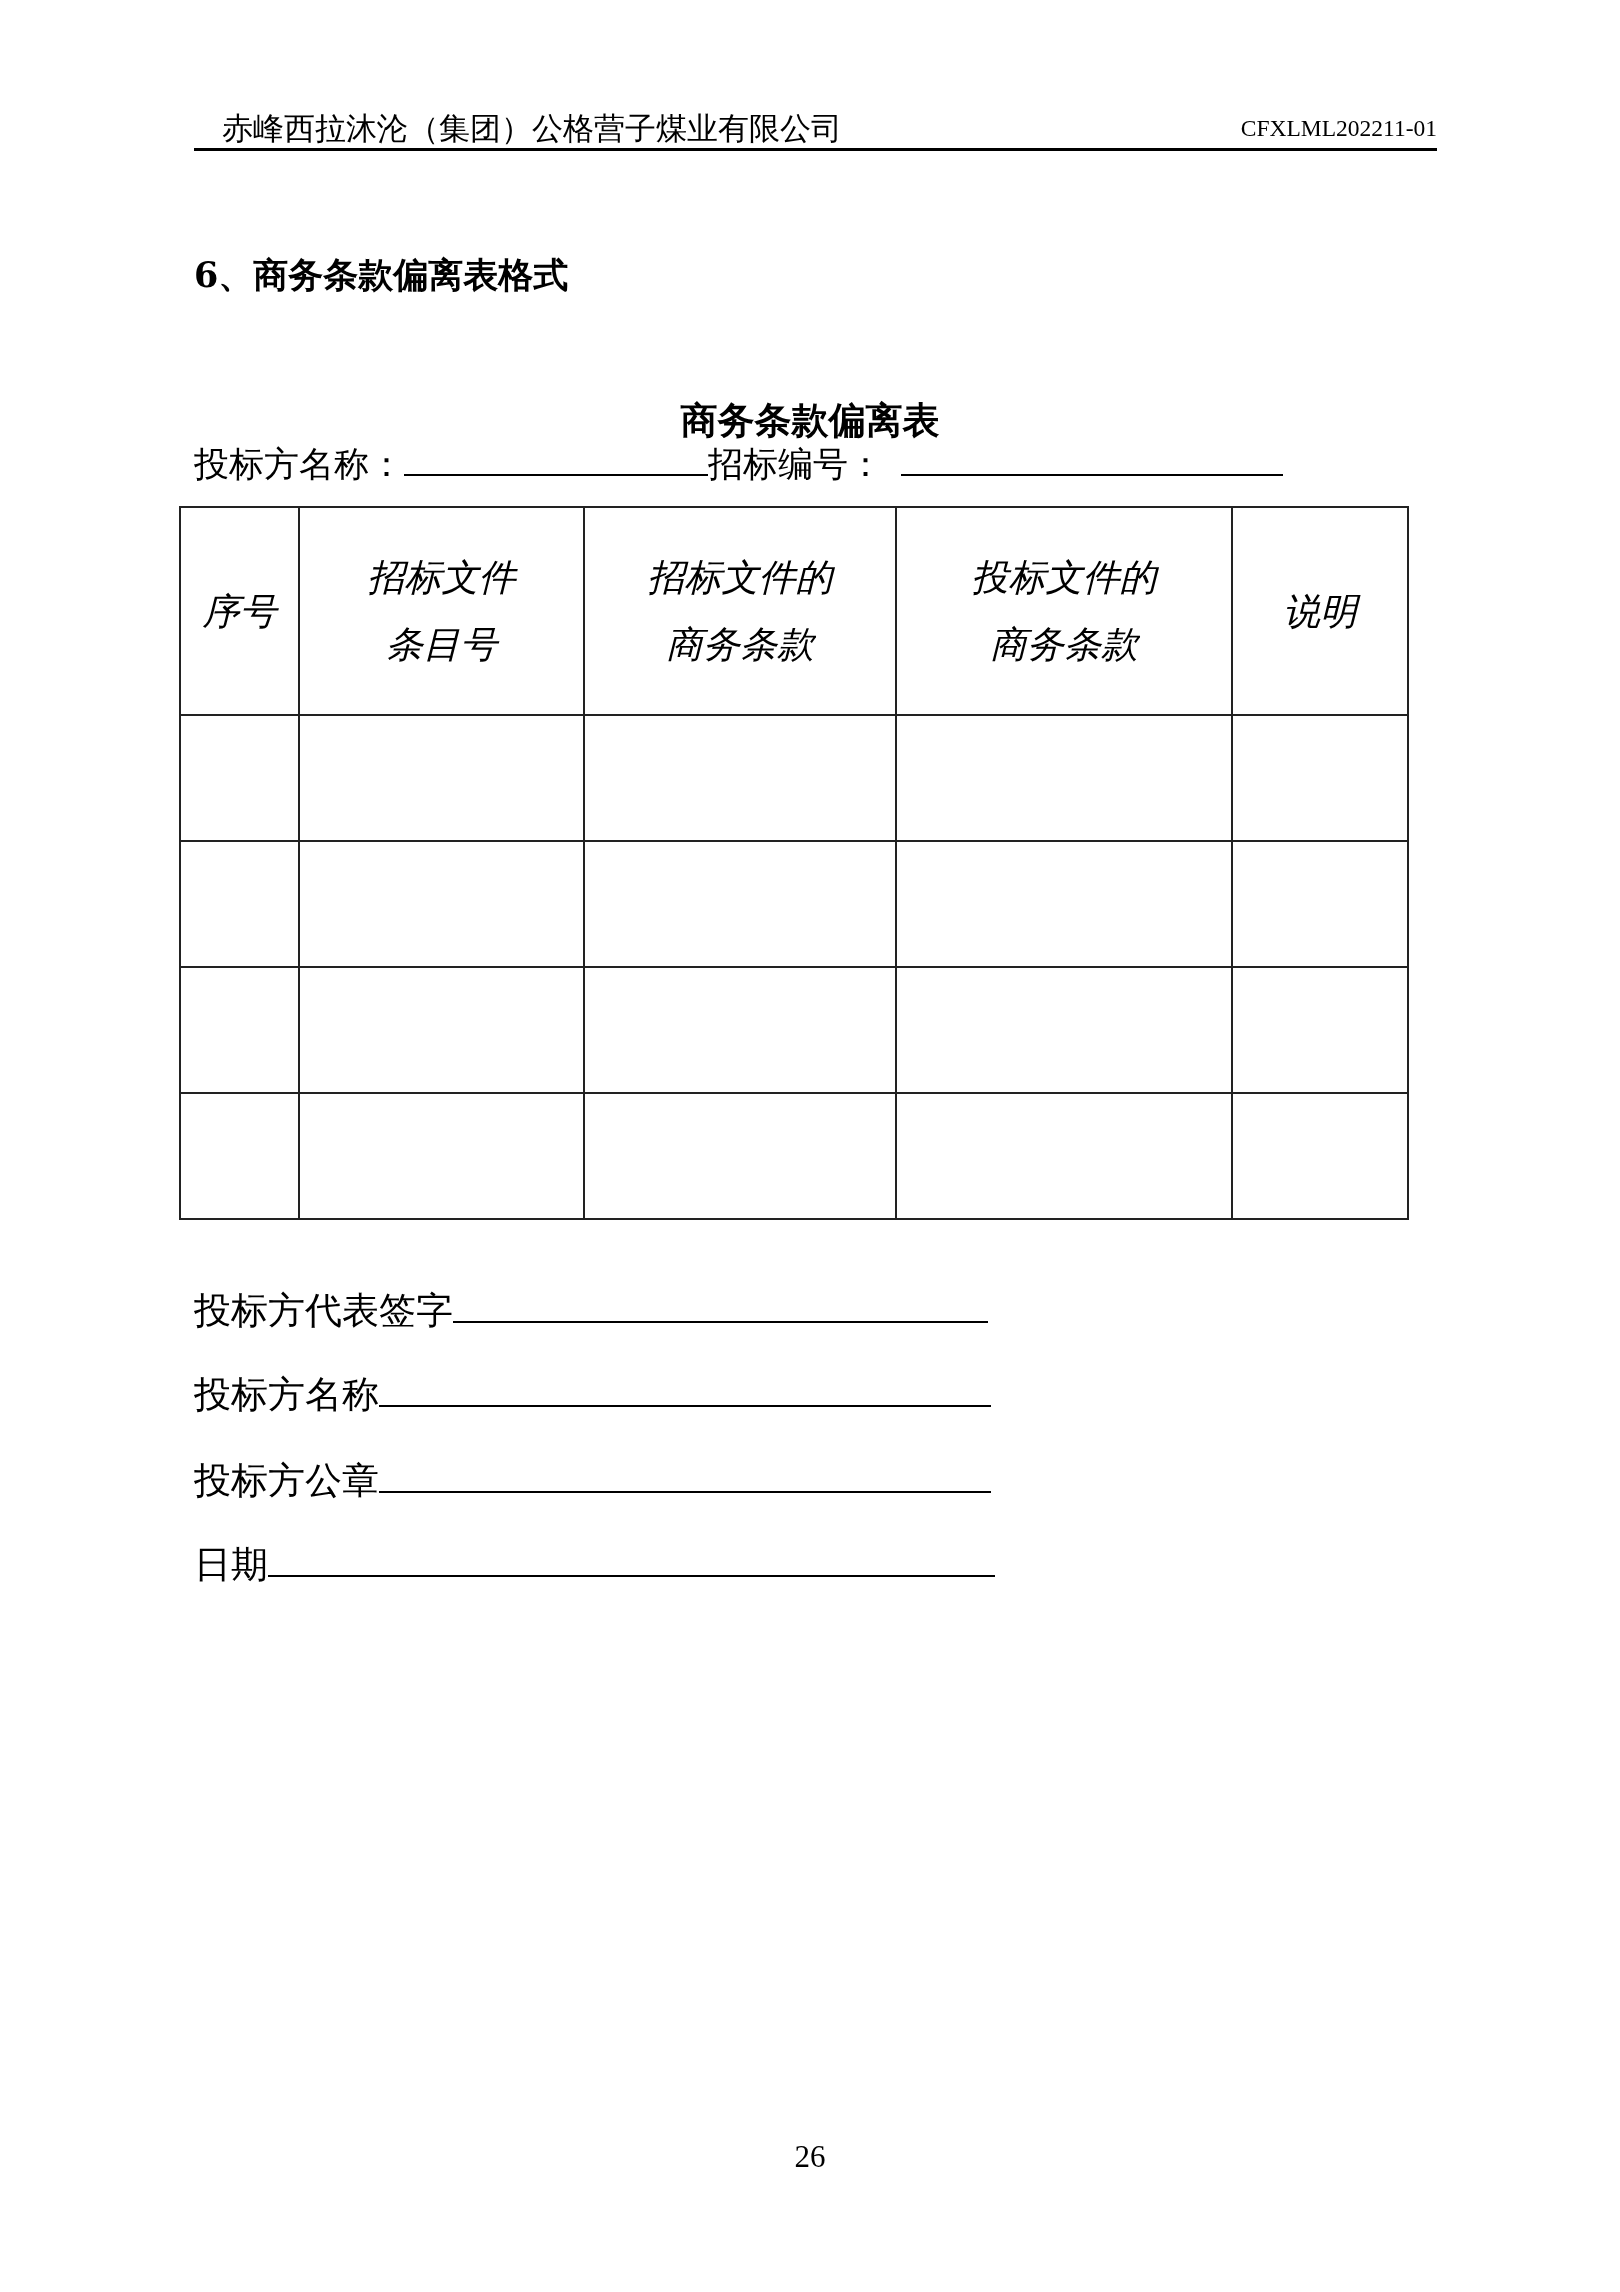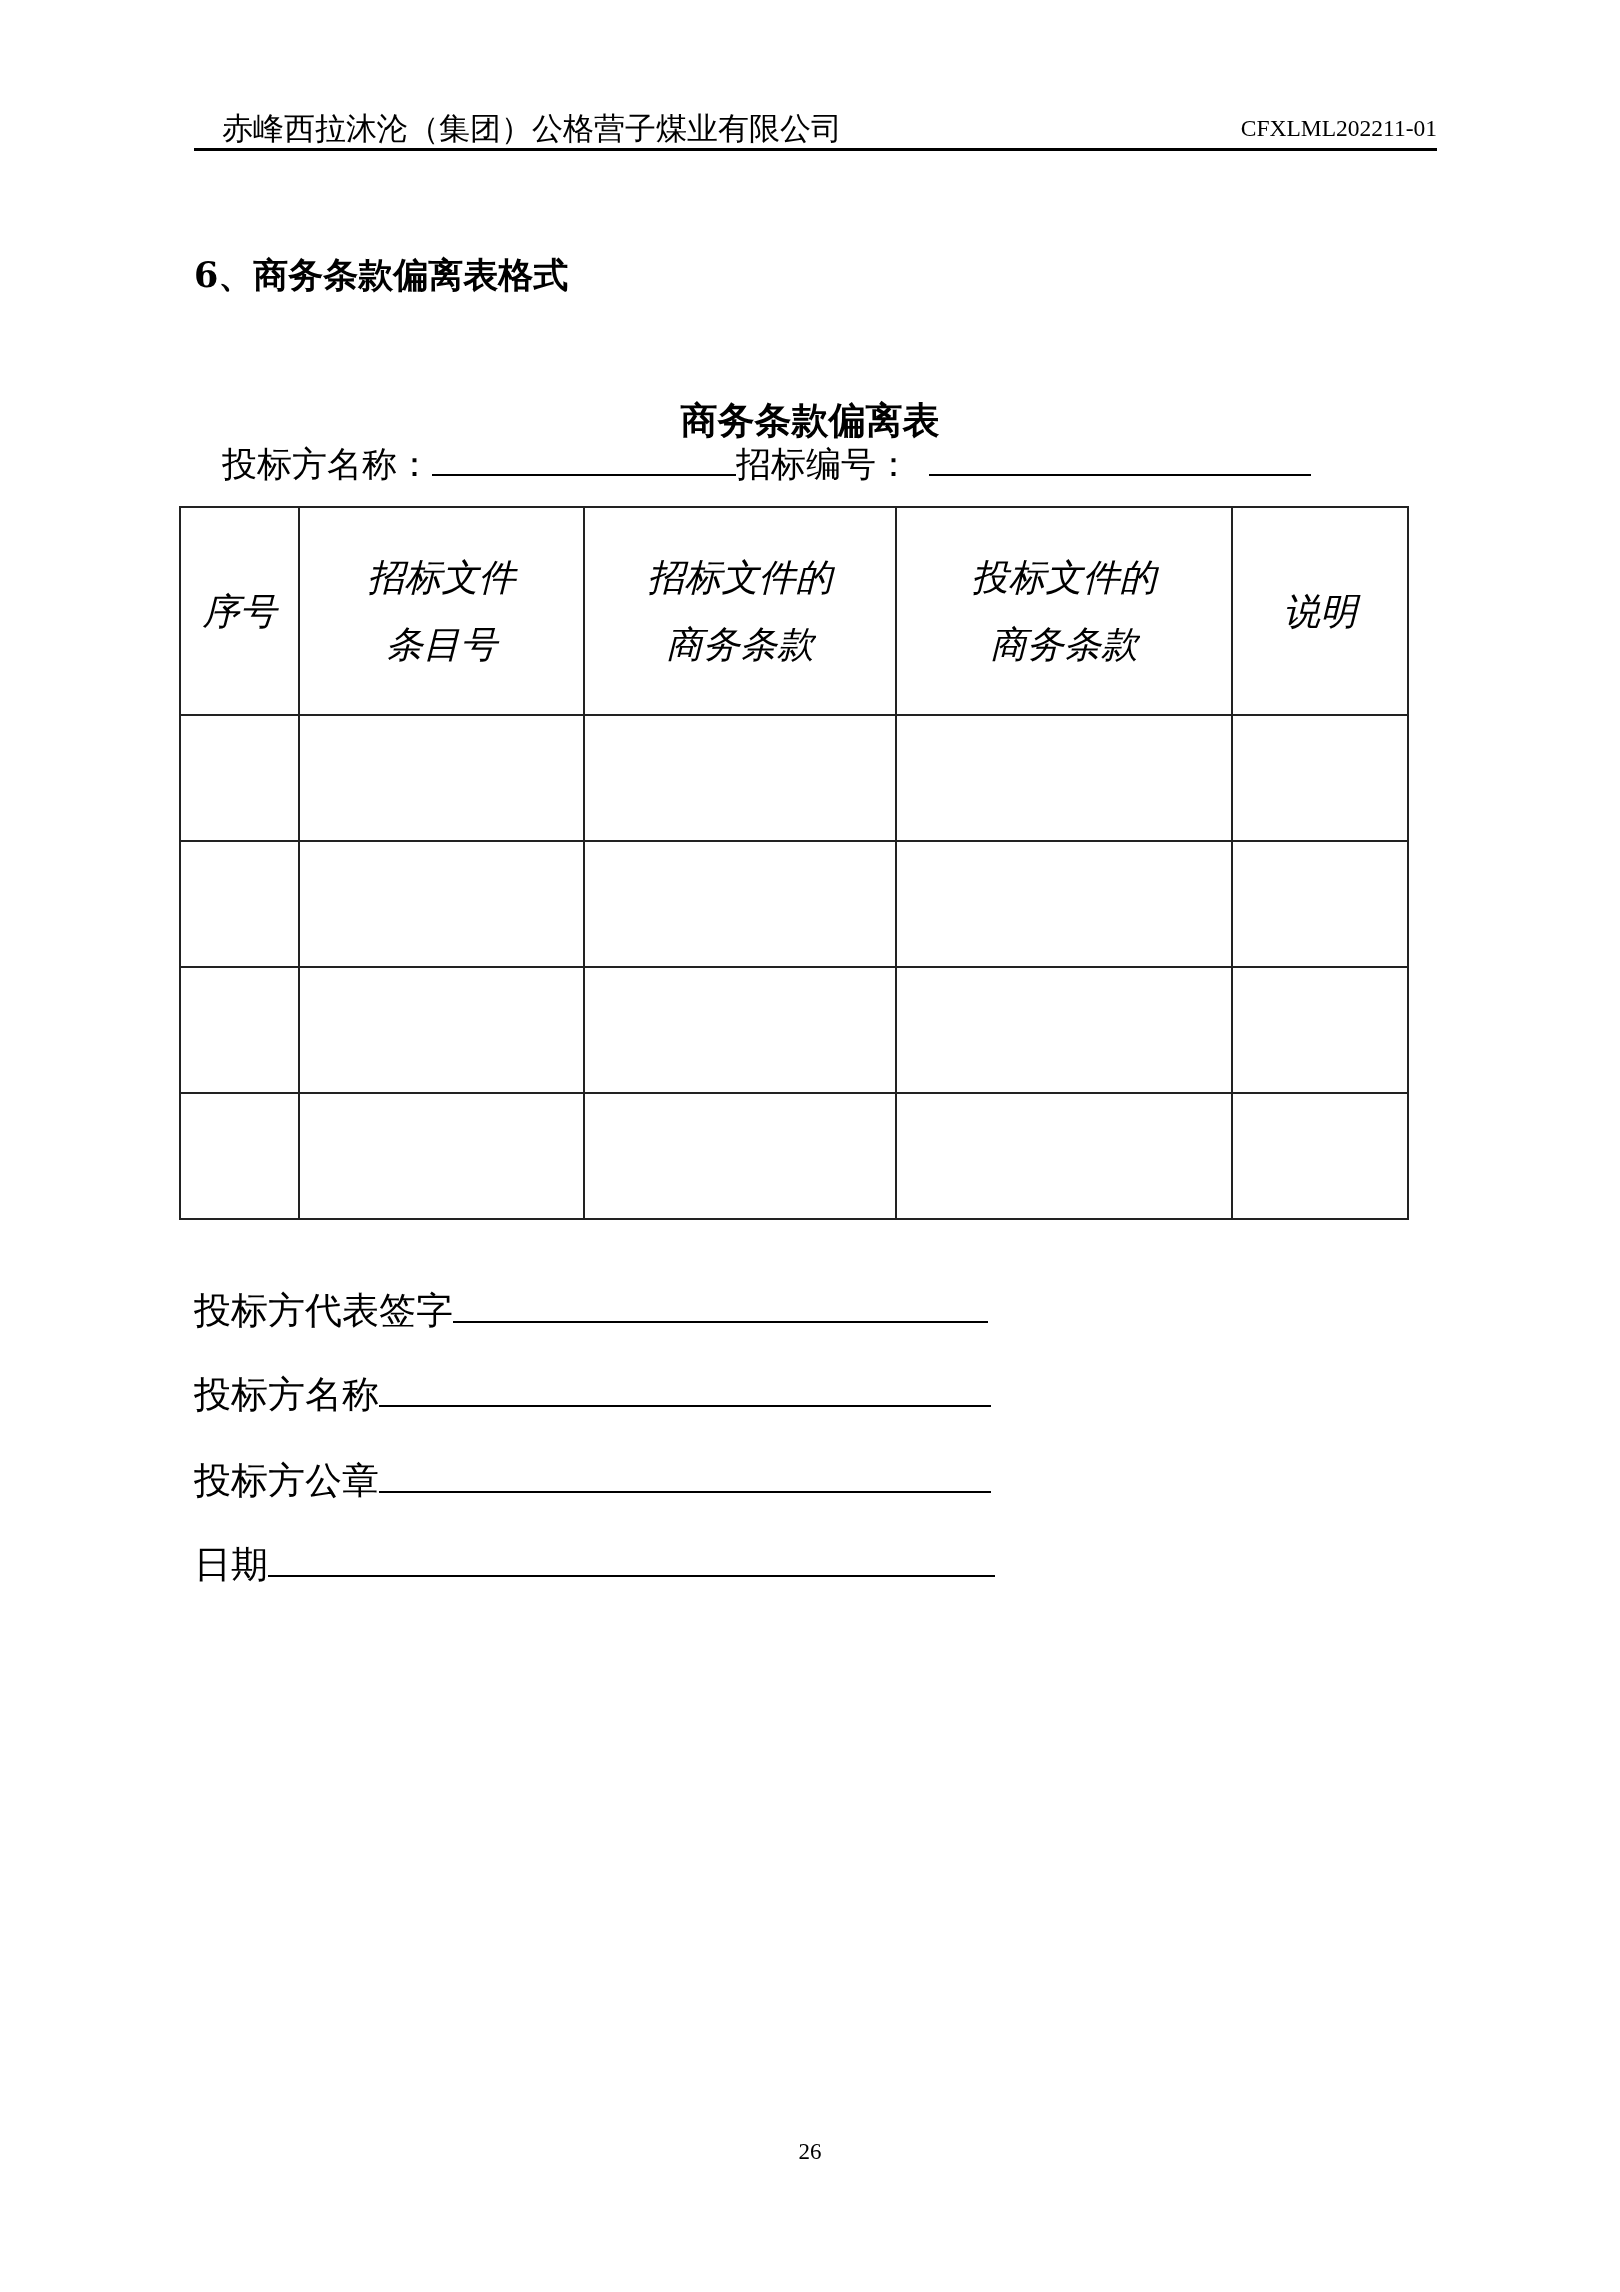--- a/index.html
+++ b/index.html
@@ -2,31 +2,31 @@
 <html><head>
 <meta charset="utf-8">
 <style>
   html, body { margin: 0; padding: 0; background: #ffffff; }
   body { width: 1620px; height: 2293px; position: relative; font-family: "DejaVu Serif", "Liberation Serif", serif; color: #000; overflow: hidden; }
   .hdr-left { position: absolute; left: 222px; top: 114px; font-size: 31px; line-height: 29px; }
   .hdr-right { position: absolute; right: 183px; top: 114px; font-size: 23.5px; line-height: 29px; font-family: "Liberation Serif", serif; }
   .hdr-rule { position: absolute; left: 194px; width: 1243px; top: 148px; height: 2.9px; background: #000; }
   .section-title { position: absolute; left: 194px; top: 253px; font-size: 35px; font-weight: bold; line-height: 43px; }
   .table-title { position: absolute; left: 0; width: 1620px; top: 353px; text-align: center; font-size: 37px; font-weight: bold; line-height: 45px; margin-top: 45px; }
-  .meta-line { position: absolute; left: 194px; top: 439px; font-size: 35px; line-height: 45px; white-space: nowrap; margin-left: 28px; }
+  .meta-line { position: absolute; left: 194px; top: 439px; font-size: 35px; line-height: 45px; white-space: nowrap; }
   .meta-line .blank { display: inline-block; border-bottom: 2.9px solid #000; height: 35px; vertical-align: baseline; }
   .b1 { width: 304px; }
   .b2 { width: 382px; margin-left: 17.6px; }
   table.dev { position: absolute; left: 179px; top: 506px; border-collapse: collapse; table-layout: fixed; font-style: italic; }
   table.dev td, table.dev th { border: 2px solid #222; padding: 0; font-weight: normal; font-size: 37px; line-height: 67px; text-align: center; vertical-align: middle; }
   table.dev th { height: 206px; }
   table.dev td { height: 124px; }
   .sig { position: absolute; left: 194px; font-size: 37px; line-height: 47px; white-space: nowrap; }
   .sig .line { display: inline-block; border-bottom: 2.9px solid #000; height: 39px; vertical-align: baseline; }
-  .page-num { position: absolute; left: 0; width: 1620px; text-align: center; top: 2139px; font-size: 23px; font-family: "Liberation Serif", serif; }
+  .page-num { position: absolute; left: 0; width: 1620px; text-align: center; top: 2139px; font-size: 31px; font-family: "Liberation Serif", serif; }
 </style>
 </head>
 <body>
 
 <div>
   <div class="hdr-left">赤峰西拉沐沦（集团）公格营子煤业有限公司</div>
   <div class="hdr-right">CFXLML202211-01</div>
   <div class="hdr-rule"></div>
 </div>
 

